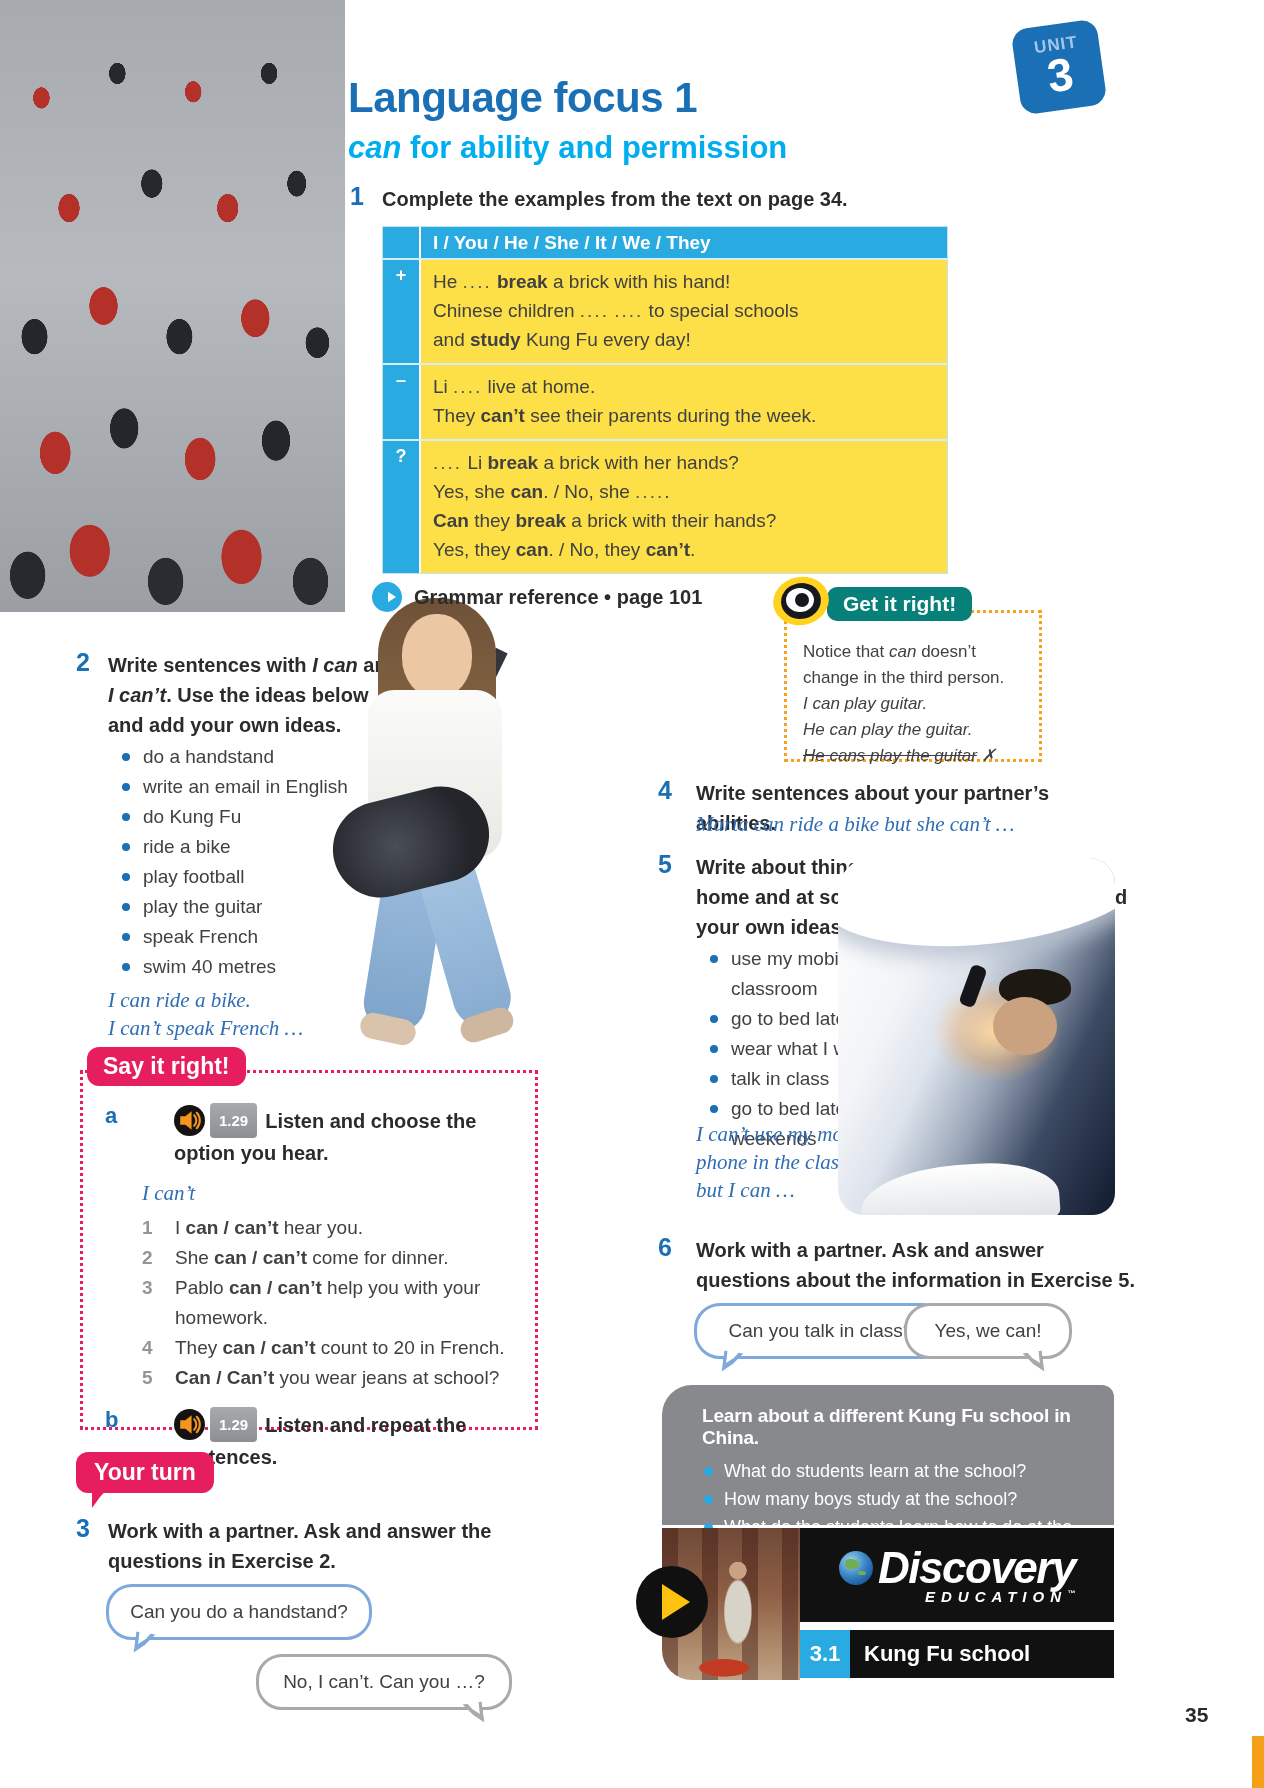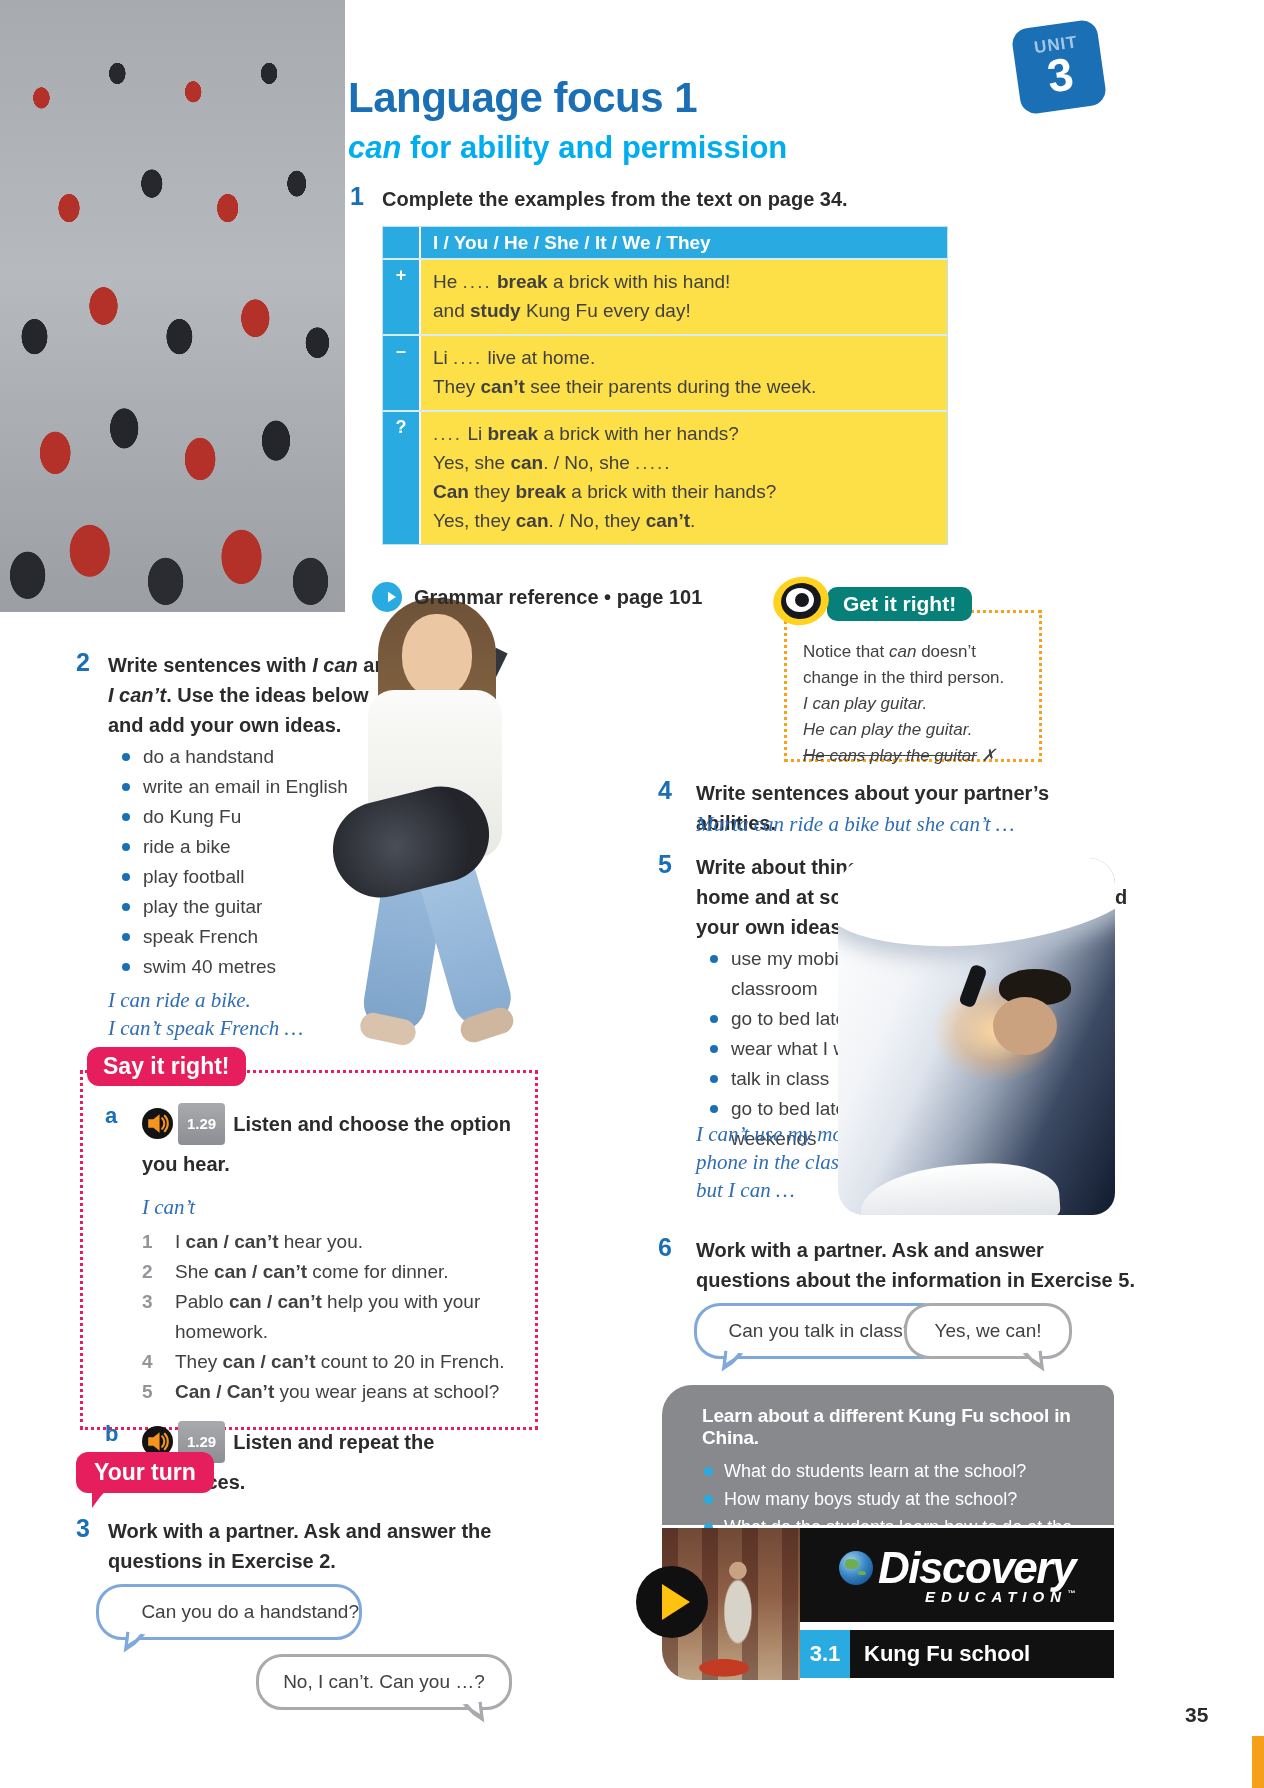--- a/index.html
+++ b/index.html
@@ -97,21 +97,21 @@
   .g-shoe1{left:70px;top:418px;width:56px;height:26px;background:#d9c3ad;border-radius:14px;transform:rotate(12deg);}
   .g-shoe2{left:170px;top:414px;width:54px;height:26px;background:#cfb79f;border-radius:14px;transform:rotate(-18deg);}
 
   
   .say-box{left:80px;top:1070px;width:458px;height:360px;border:3px dotted #e61e5d;
            box-sizing:border-box;padding:30px 8px 0 22px;background:#fff;z-index:5;}
   .say-badge{position:absolute;top:-26px;left:4px;background:#e61e5d;color:#fff;font-weight:bold;
              font-size:23px;padding:6px 16px;border-radius:12px;white-space:nowrap;}
   .row-ab{display:flex;}
   .ab-letter{width:37px;color:#1a6fb5;font-weight:bold;font-size:22px;flex:none;}
-  .a-flow{width:378px;font-size:20px;font-weight:bold;color:#2b2b2b;line-height:38px;}
+  .a-flow{width:378px;font-size:20px;font-weight:bold;color:#2b2b2b;line-height:31px;margin-left:32px;}
   .a-flow svg{vertical-align:-8px;margin-right:5px;}
   .track{display:inline-block;background:linear-gradient(#a9aaae,#8d8e93);color:#fff;font-size:15px;
          font-weight:bold;padding:2px 9px;border-radius:4px;margin-right:8px;vertical-align:2px;}
   .say-hw{margin:10px 0 6px 37px;}
   .say-list{margin:4px 0 0 37px;}
   .say-item{display:flex;font-size:19px;line-height:30px;color:#414042;}
   .say-item .n{width:33px;color:#939598;font-weight:bold;flex:none;}
   .say-item .txt{width:332px;}
   .row-b{margin-top:14px;}
 
@@ -203,20 +203,21 @@
 
   <div class="abs gtable">
     <div class="trow">
       <div class="sym"></div>
       <div class="hcell">I / You / He / She / It / We / They</div>
     </div>
     <div class="trow">
       <div class="sym">+</div>
       <div class="cell">
         <div data-rich="exercise1.table.rows.0.lines.0"><span>He </span><span class="bl">....</span><span> </span><span class="b">break</span><span> a brick with his hand!</span></div>
+        <div data-rich="exercise1.table.rows.0.lines.1"><span>Chinese children </span><span class="bl">....</span><span> </span><span class="bl">....</span><span> to special schools</span></div>
         <div data-rich="exercise1.table.rows.0.lines.2"><span>and </span><span class="b">study</span><span> Kung Fu every day!</span></div>
       </div>
     </div>
     <div class="trow">
       <div class="sym">–</div>
       <div class="cell">
         <div data-rich="exercise1.table.rows.1.lines.0"><span>Li </span><span class="bl">....</span><span> live at home.</span></div>
         <div data-rich="exercise1.table.rows.1.lines.1"><span>They </span><span class="b">can’t</span><span> see their parents during the week.</span></div>
       </div>
     </div>
@@ -329,21 +330,21 @@
     </div>
   </div>
 
   <div class="abs your-turn">Your turn</div>
 
   <span class="ex-num" style="left:76px;top:1514px;">3</span>
   <div class="ex-text" style="left:108px;top:1516px;width:400px;">
     <div>Work with a partner. Ask and answer the</div>
     <div>questions in Exercise 2.</div>
   </div>
-  <div class="bubble bub-blue" style="left:96px;top:1584px;width:260px;height:50px;justify-content:flex-end;">
+  <div class="bubble bub-blue" style="left:106px;top:1584px;width:260px;height:50px;">
       <span>Can you do a handstand?</span>
     </div>
   <div class="bubble bub-gray tail-right" style="left:256px;top:1654px;width:250px;height:50px;">
       <span>No, I can’t. Can you …?</span>
     </div>
 
   <span class="ex-num" style="left:658px;top:776px;">4</span>
   <div class="ex-text" style="left:696px;top:778px;width:430px;">Write sentences about your partner’s abilities.</div>
   <div class="abs hw" style="left:696px;top:810px;">Marta can ride a bike but she can’t …</div>
 

